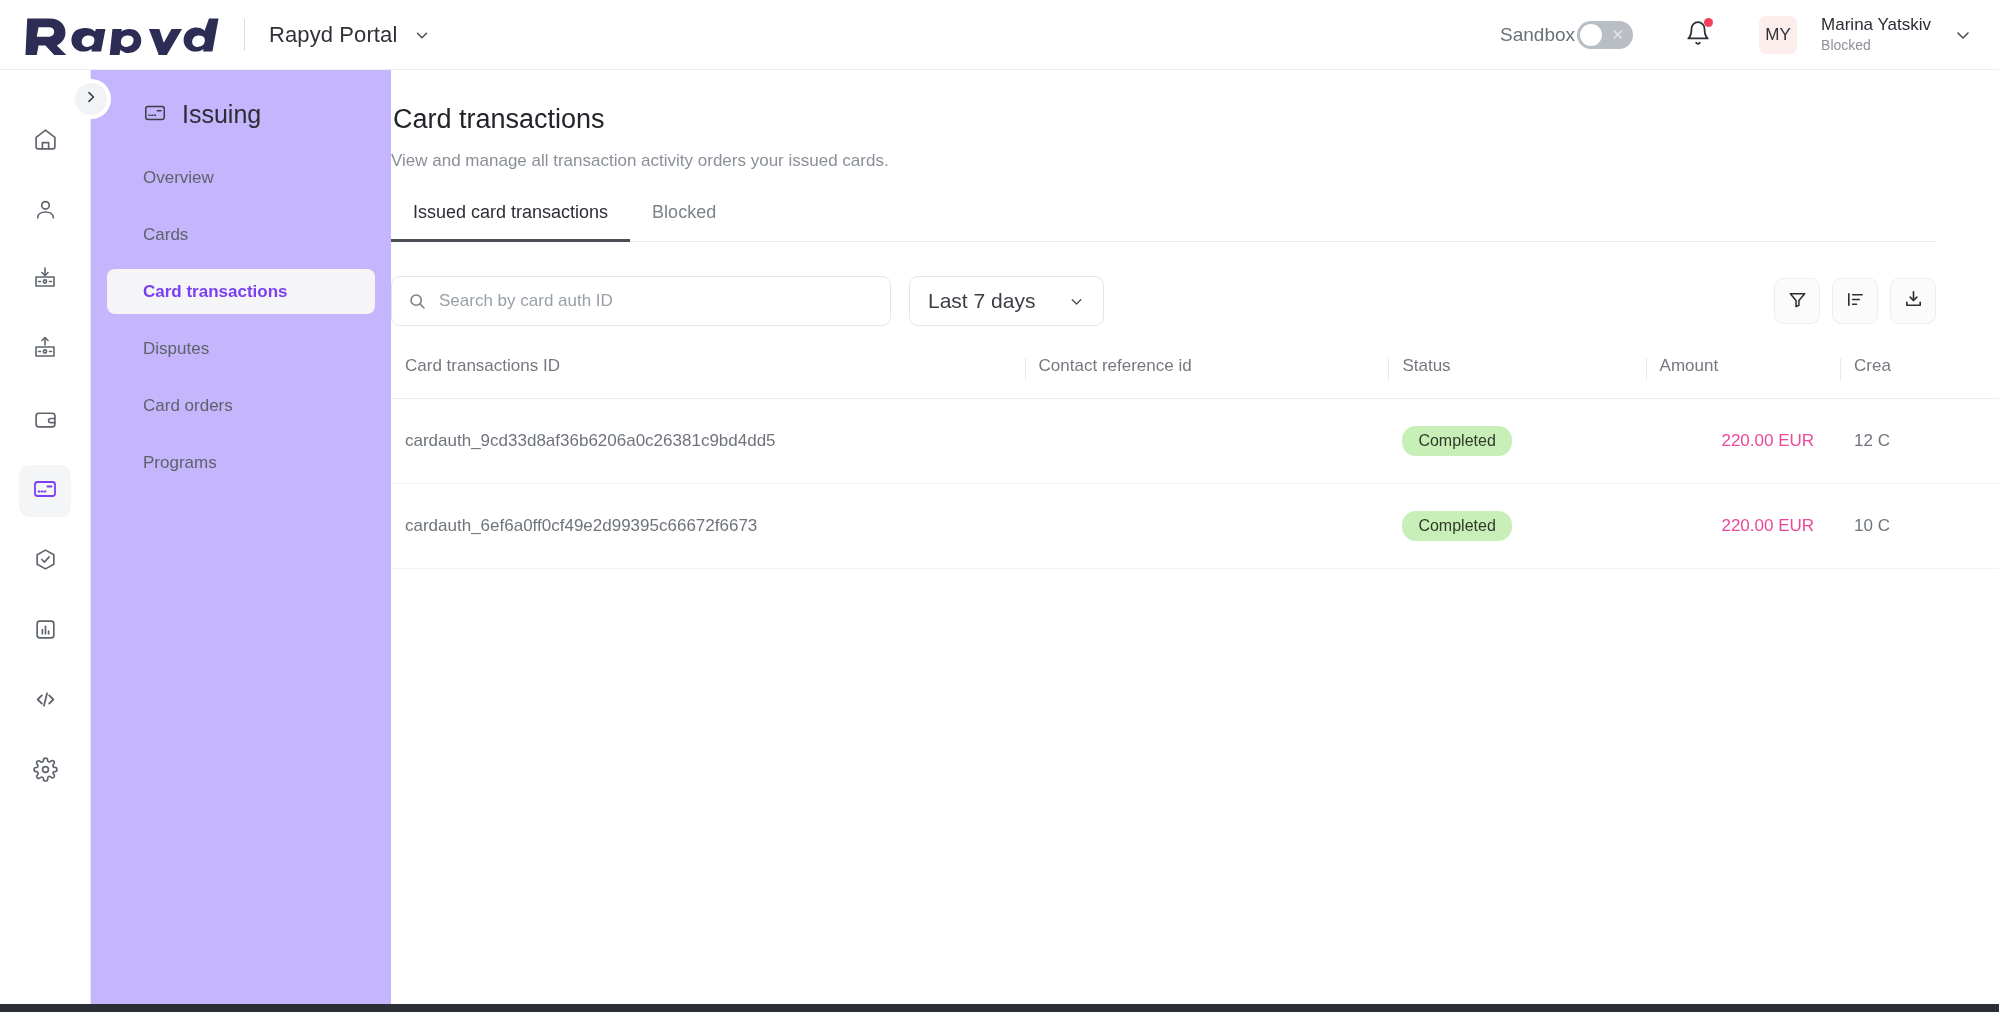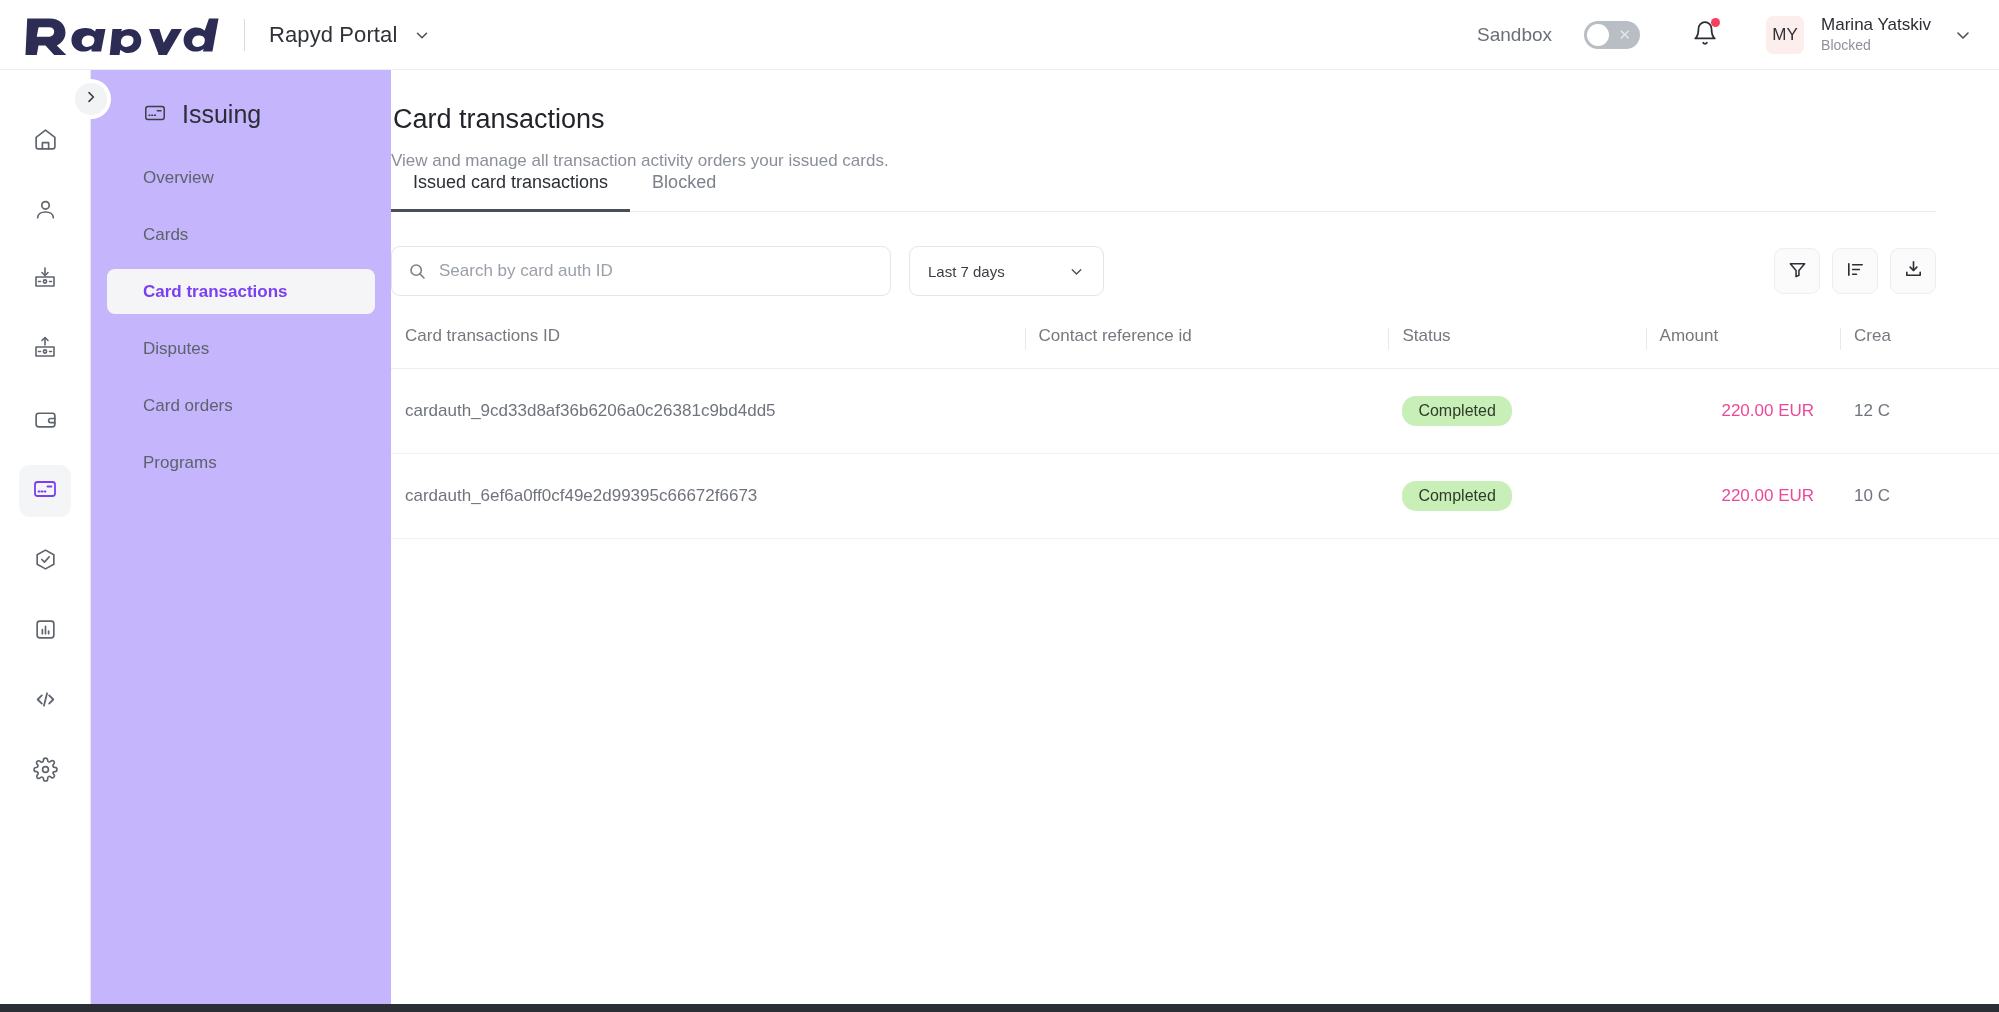--- a/index.html
+++ b/index.html
@@ -18,21 +18,21 @@
     background: #fff; border-bottom: 1px solid #eceef1;
     display: flex; align-items: center;
   }
   .brand-wrap { display: flex; align-items: center; padding-left: 22px; }
   .logo { height: 40px; width: 200px; display: block; }
   .brand-div { width: 1px; height: 32px; background: #d7dade; margin: 0 24px 0 22px; }
   .portal-name { font-size: 22px; color: #2f3238; letter-spacing: .1px; }
   .portal-chev { margin-left: 16px; display: flex; align-items: center; color: #4a4e56; }
 
   .top-right { margin-left: auto; display: flex; align-items: center; padding-right: 26px; }
-  .sandbox-label { font-size: 19px; color: #6a6f78; margin-right: 32px; }
+  .sandbox-label { font-size: 19px; color: #6a6f78; margin-right: 2px; }
   .toggle {
     width: 56px; height: 28px; border-radius: 16px; background: #b9bdc4;
     position: relative; display: flex; align-items: center; cursor: pointer;
   }
   .toggle .knob {
     position: absolute; left: 3px; width: 22px; height: 22px;
     border-radius: 50%; background: #fff;
   }
   .toggle .xmark {
     position: absolute; right: 9px; color: #e4e6e9; font-size: 15px; line-height: 1;
@@ -41,21 +41,21 @@
   .bell-dot {
     position: absolute; top: -2px; right: -2px; width: 9px; height: 9px;
     border-radius: 50%; background: #f4405b;
   }
   .user-wrap { display: flex; align-items: center; margin-left: 48px; cursor: pointer; }
   .avatar {
     width: 38px; height: 38px; border-radius: 7px; background: #fdeeee;
     display: flex; align-items: center; justify-content: center;
     font-size: 17px; color: #2f3238;
   }
-  .user-text { margin-left: 17px; line-height: 1.2; }
+  .user-text { margin-left: 24px; line-height: 1.2; }
   .user-name { font-size: 17px; color: #2b2e34; }
   .user-sub { font-size: 14px; color: #8d919a; margin-top: 2px; }
   .user-chev { margin-left: 22px; color: #4a4e56; display: flex; }
 
   
   .rail {
     position: absolute; top: 70px; left: 0; width: 90px; height: 942px;
     background: #fff; display: flex; flex-direction: column; align-items: center;
     padding-top: 45px;
   }
@@ -91,21 +91,21 @@
     border-radius: 8px; font-size: 17px; color: #5d626b; cursor: pointer;
     margin-bottom: 12px;
   }
   .sec-item.active { background: #f5f5f7; color: #7b3ff2; font-weight: bold; }
 
   
   .main { position: absolute; top: 70px; left: 391px; width: 1608px; height: 942px; background: #fff; padding: 34px 0 0 0; overflow: hidden; }
   .page-title { font-size: 27px; color: #222429; padding-left: 2px; }
   .page-sub { font-size: 17px; color: #8a8f98; margin-top: 16px; }
 
-  .tabs { position: relative; display: flex; border-bottom: 1px solid #e7e9ec; width: 1545px; }
+  .tabs { margin-top: 30px; position: relative; display: flex; border-bottom: 1px solid #e7e9ec; width: 1545px; }
   .tab {
     font-size: 18px; color: #7c818a; padding: 0 22px 16px 22px; cursor: pointer;
     position: relative; top: 1px;
   }
   .tab.active { color: #2b2e34; border-bottom: 3px solid #4a4e56; }
 
   .filterbar { margin-top: 34px; display: flex; align-items: center; width: 1545px; }
   .search-group {
     display: flex; align-items: center; height: 50px; border: 1px solid #e3e5e9;
     border-radius: 9px; background: #fff; width: 500px; overflow: hidden;
@@ -122,21 +122,21 @@
     border: 0; outline: 0; font-size: 17px; color: #2b2e34; width: 100%;
     font-family: "Liberation Sans", sans-serif; background: transparent;
   }
   .search-input::placeholder { color: #9aa0a8; }
 
   .date-sel {
     margin-left: 18px; height: 50px; width: 195px; border: 1px solid #e3e5e9;
     border-radius: 9px; display: flex; align-items: center; justify-content: space-between;
     padding: 0 18px; cursor: pointer;
   }
-  .date-sel .lbl { font-size: 15px; color: #3b3e45; }
+  .date-sel .lbl { font-size: 21px; color: #3b3e45; }
   .date-sel .cv { color: #4a4e56; display: flex; }
 
   .actions { margin-left: auto; display: flex; gap: 12px; }
   .act-btn {
     width: 46px; height: 46px; border-radius: 9px; border: 1px solid #eceef1;
     background: #fbfbfc; display: flex; align-items: center; justify-content: center;
     cursor: pointer; color: #2b2e34;
   }
 
   

